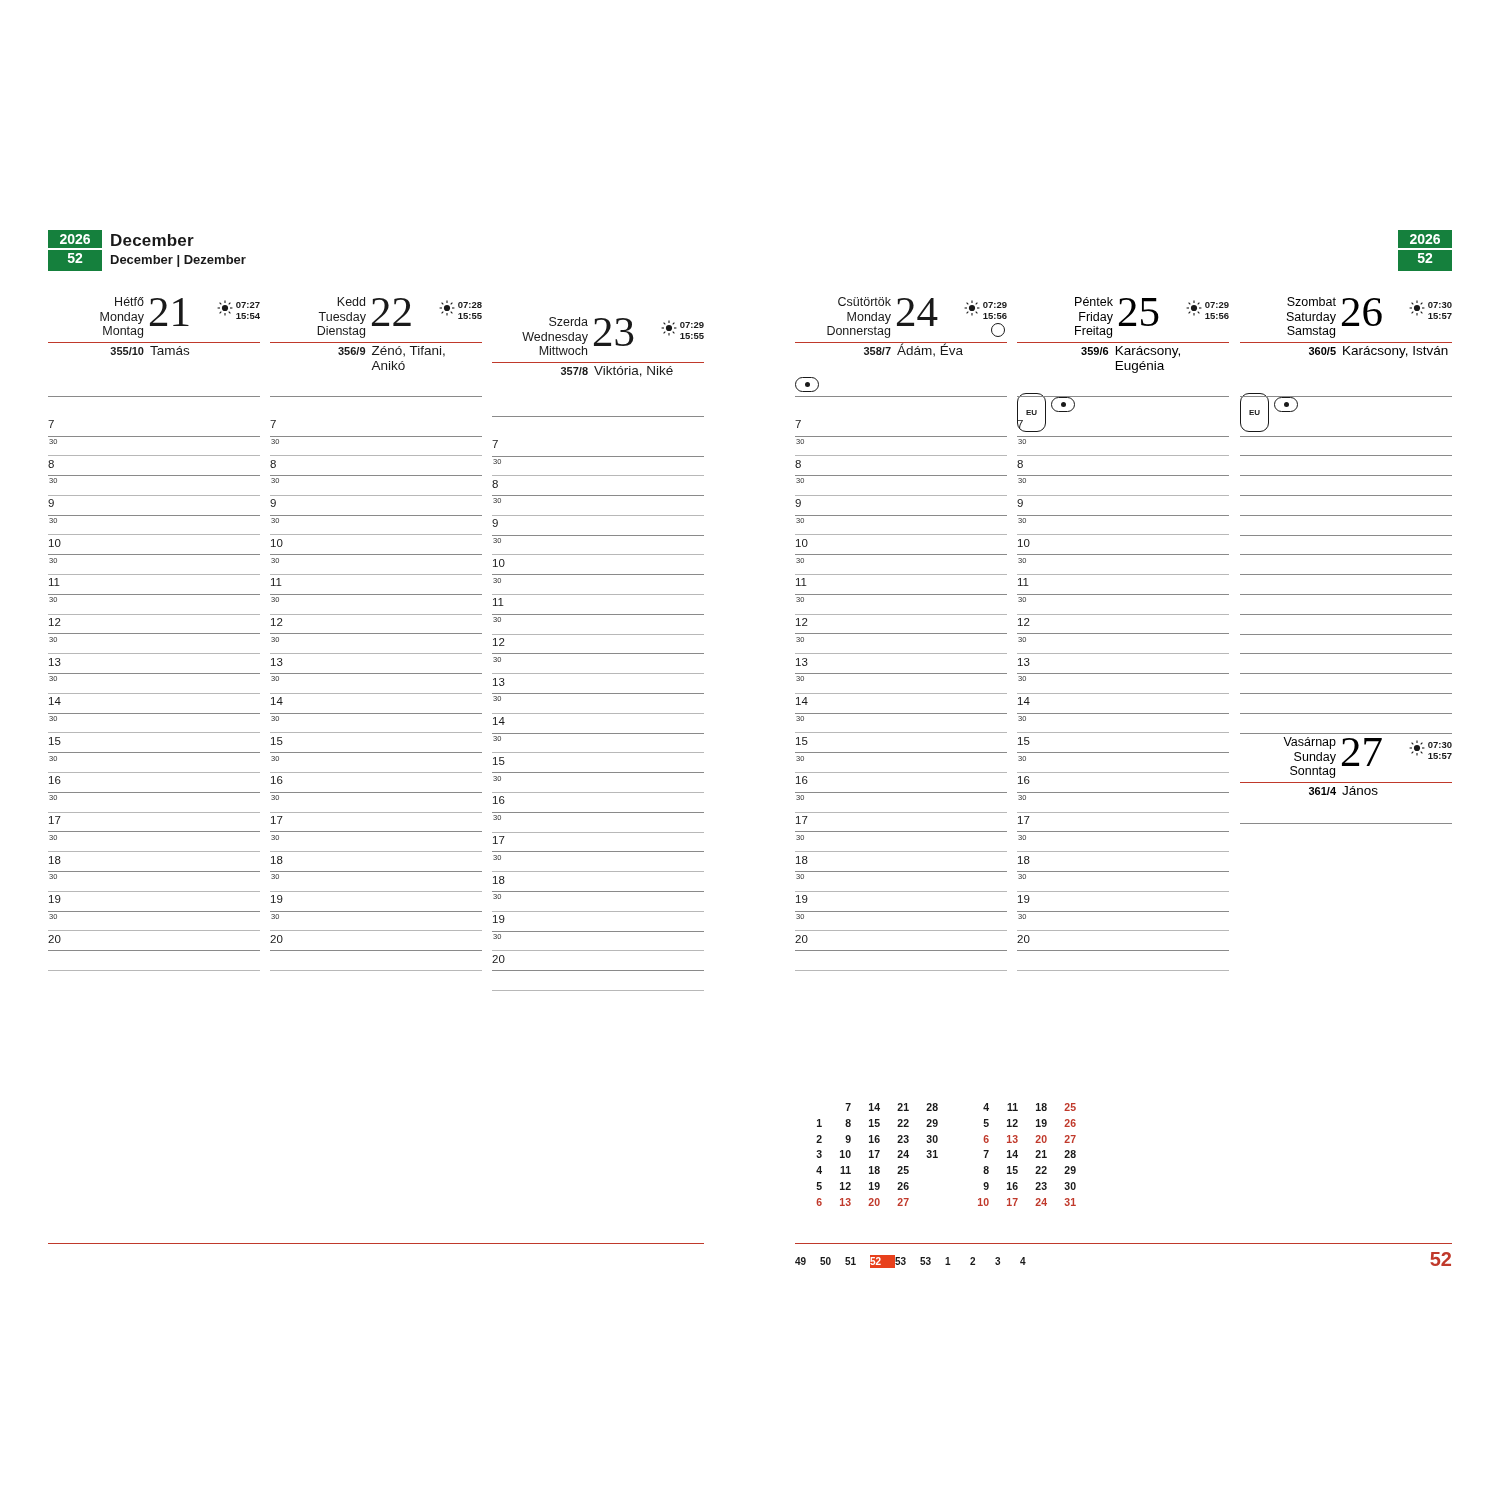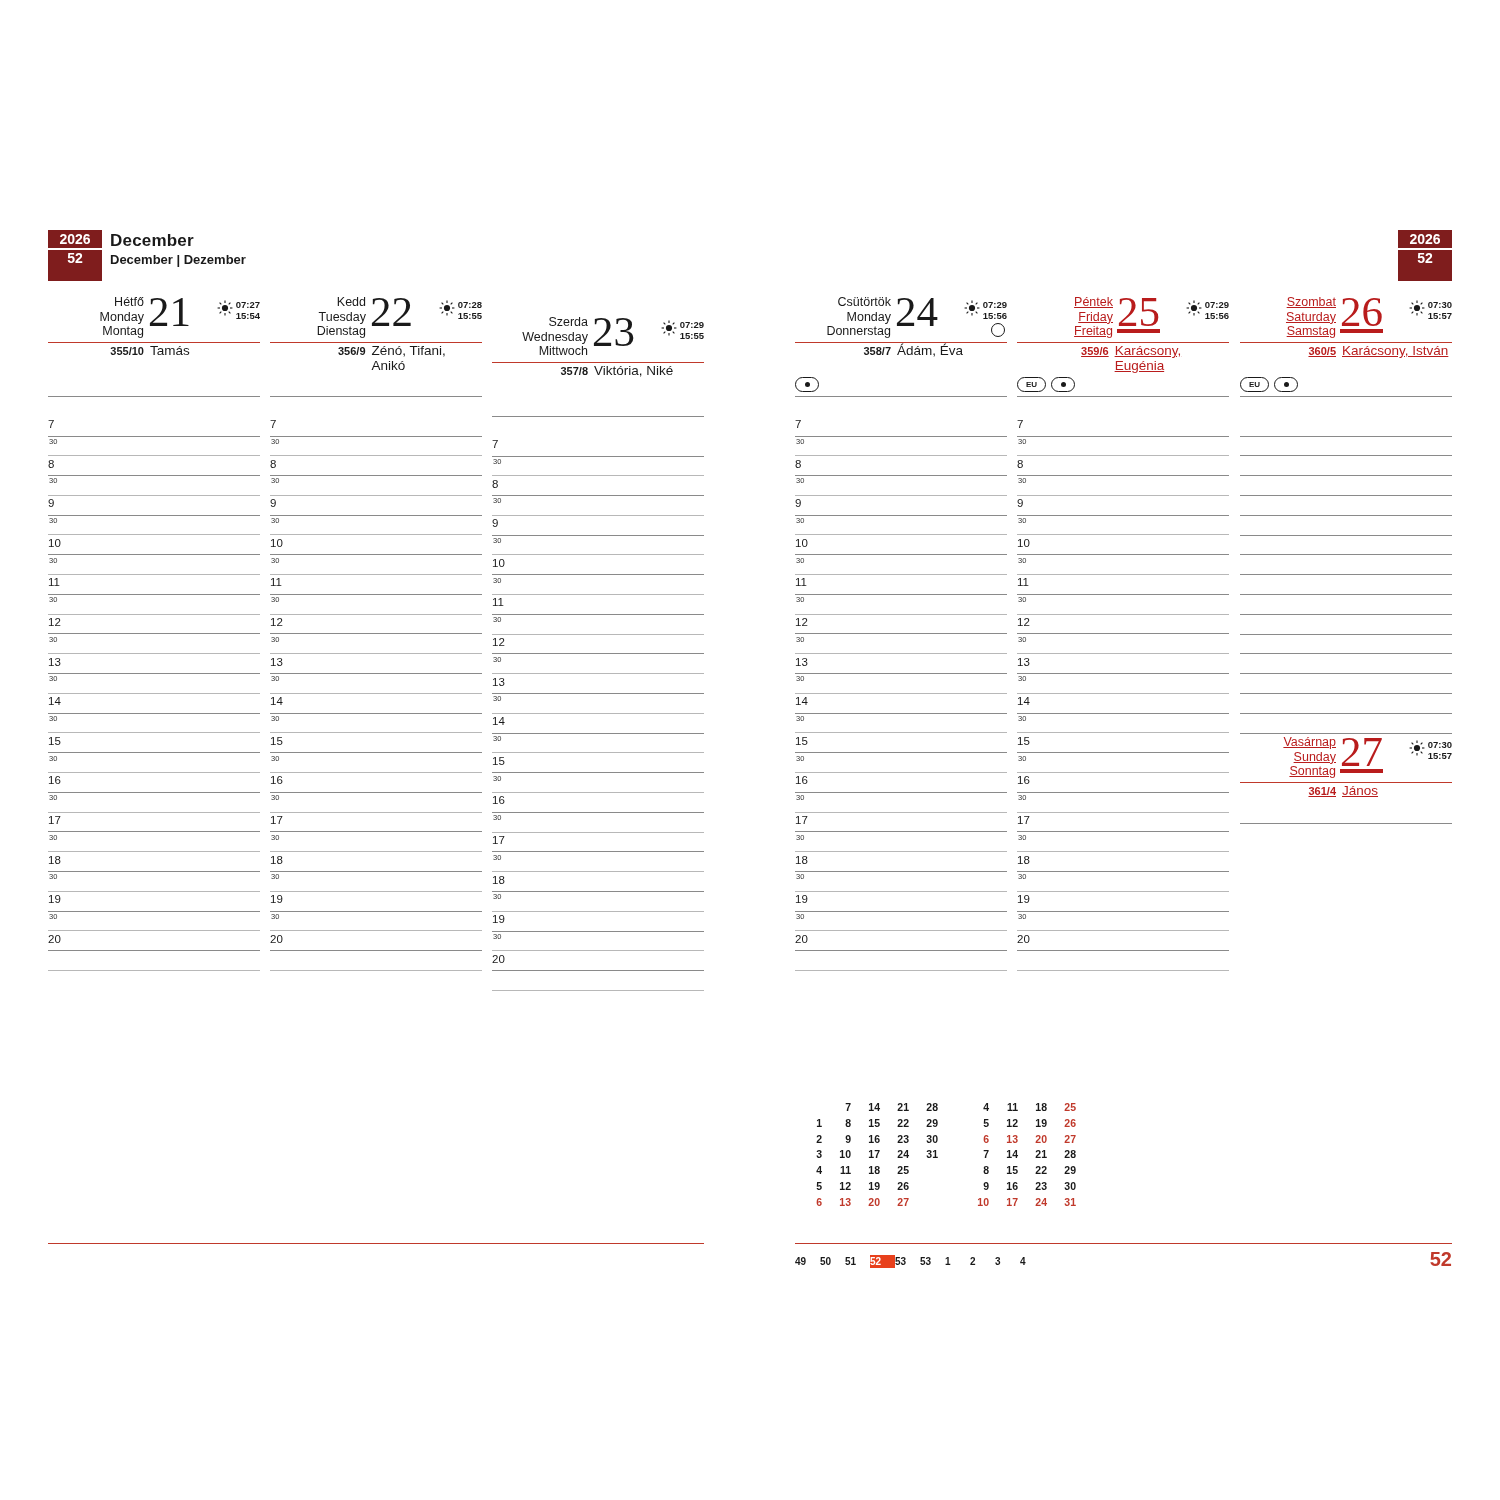--- a/index.html
+++ b/index.html
@@ -23,27 +23,27 @@
 
   
   .hdr-left {
     position: absolute;
     left: 48px; top: 230px;
     display: flex;
     align-items: flex-start;
   }
   .yearbox {
     width: 54px;
-    background: #7f1d1d;
+    background: #15803d;
     color: #ffffff;
     font-weight: bold;
     font-size: 14px;
     line-height: 17px;
     text-align: center;
-    padding: 1px 0 14px 0;
+    padding: 1px 0 4px 0;
   }
   .yearbox .wk {
     border-top: 2px solid #ffffff;
   }
   .hdr-titles {
     margin-left: 8px;
     padding-top: 1px;
   }
   .hdr-month {
     font-size: 17px;
@@ -136,45 +136,46 @@
     left: 0; top: 82px;
     display: flex;
     gap: 5px;
     align-items: center;
   }
   .badge {
     border: 1px solid #1a1a1a;
     border-radius: 9px;
     height: 13px;
     min-width: 19px;
-    padding: 0 4px;
+    padding: 12px 4px;
     font-size: 8px;
     font-weight: bold;
     line-height: 13px;
     text-align: center;
     display: inline-block;
+    margin-top: 16px;
   }
   .badge-dot {
     border: 1px solid #1a1a1a;
     border-radius: 9px;
     height: 13px;
     width: 22px;
     display: inline-flex;
     align-items: center;
     justify-content: center;
   }
   .badge-dot i {
     display: block;
     width: 5px; height: 5px;
     border-radius: 50%;
     background: #1a1a1a;
   }
 
   
-  .red .dnames, .red .dnum, .red .daynum-frac, .red .names { color: #b91c1c; text-decoration: underline; }
+  .red .dnames, .red .dnum, .red .daynum-frac, .red .names { color: #000000; }
 
   
   .grid { position: absolute; left: 0; width: 212px; }
   .slot { position: relative; height: 39.6px; }
   .slot .hr {
     position: absolute;
     left: 0; top: 0;
     font-size: 11.5px;
     font-weight: normal;
     line-height: 12px;

